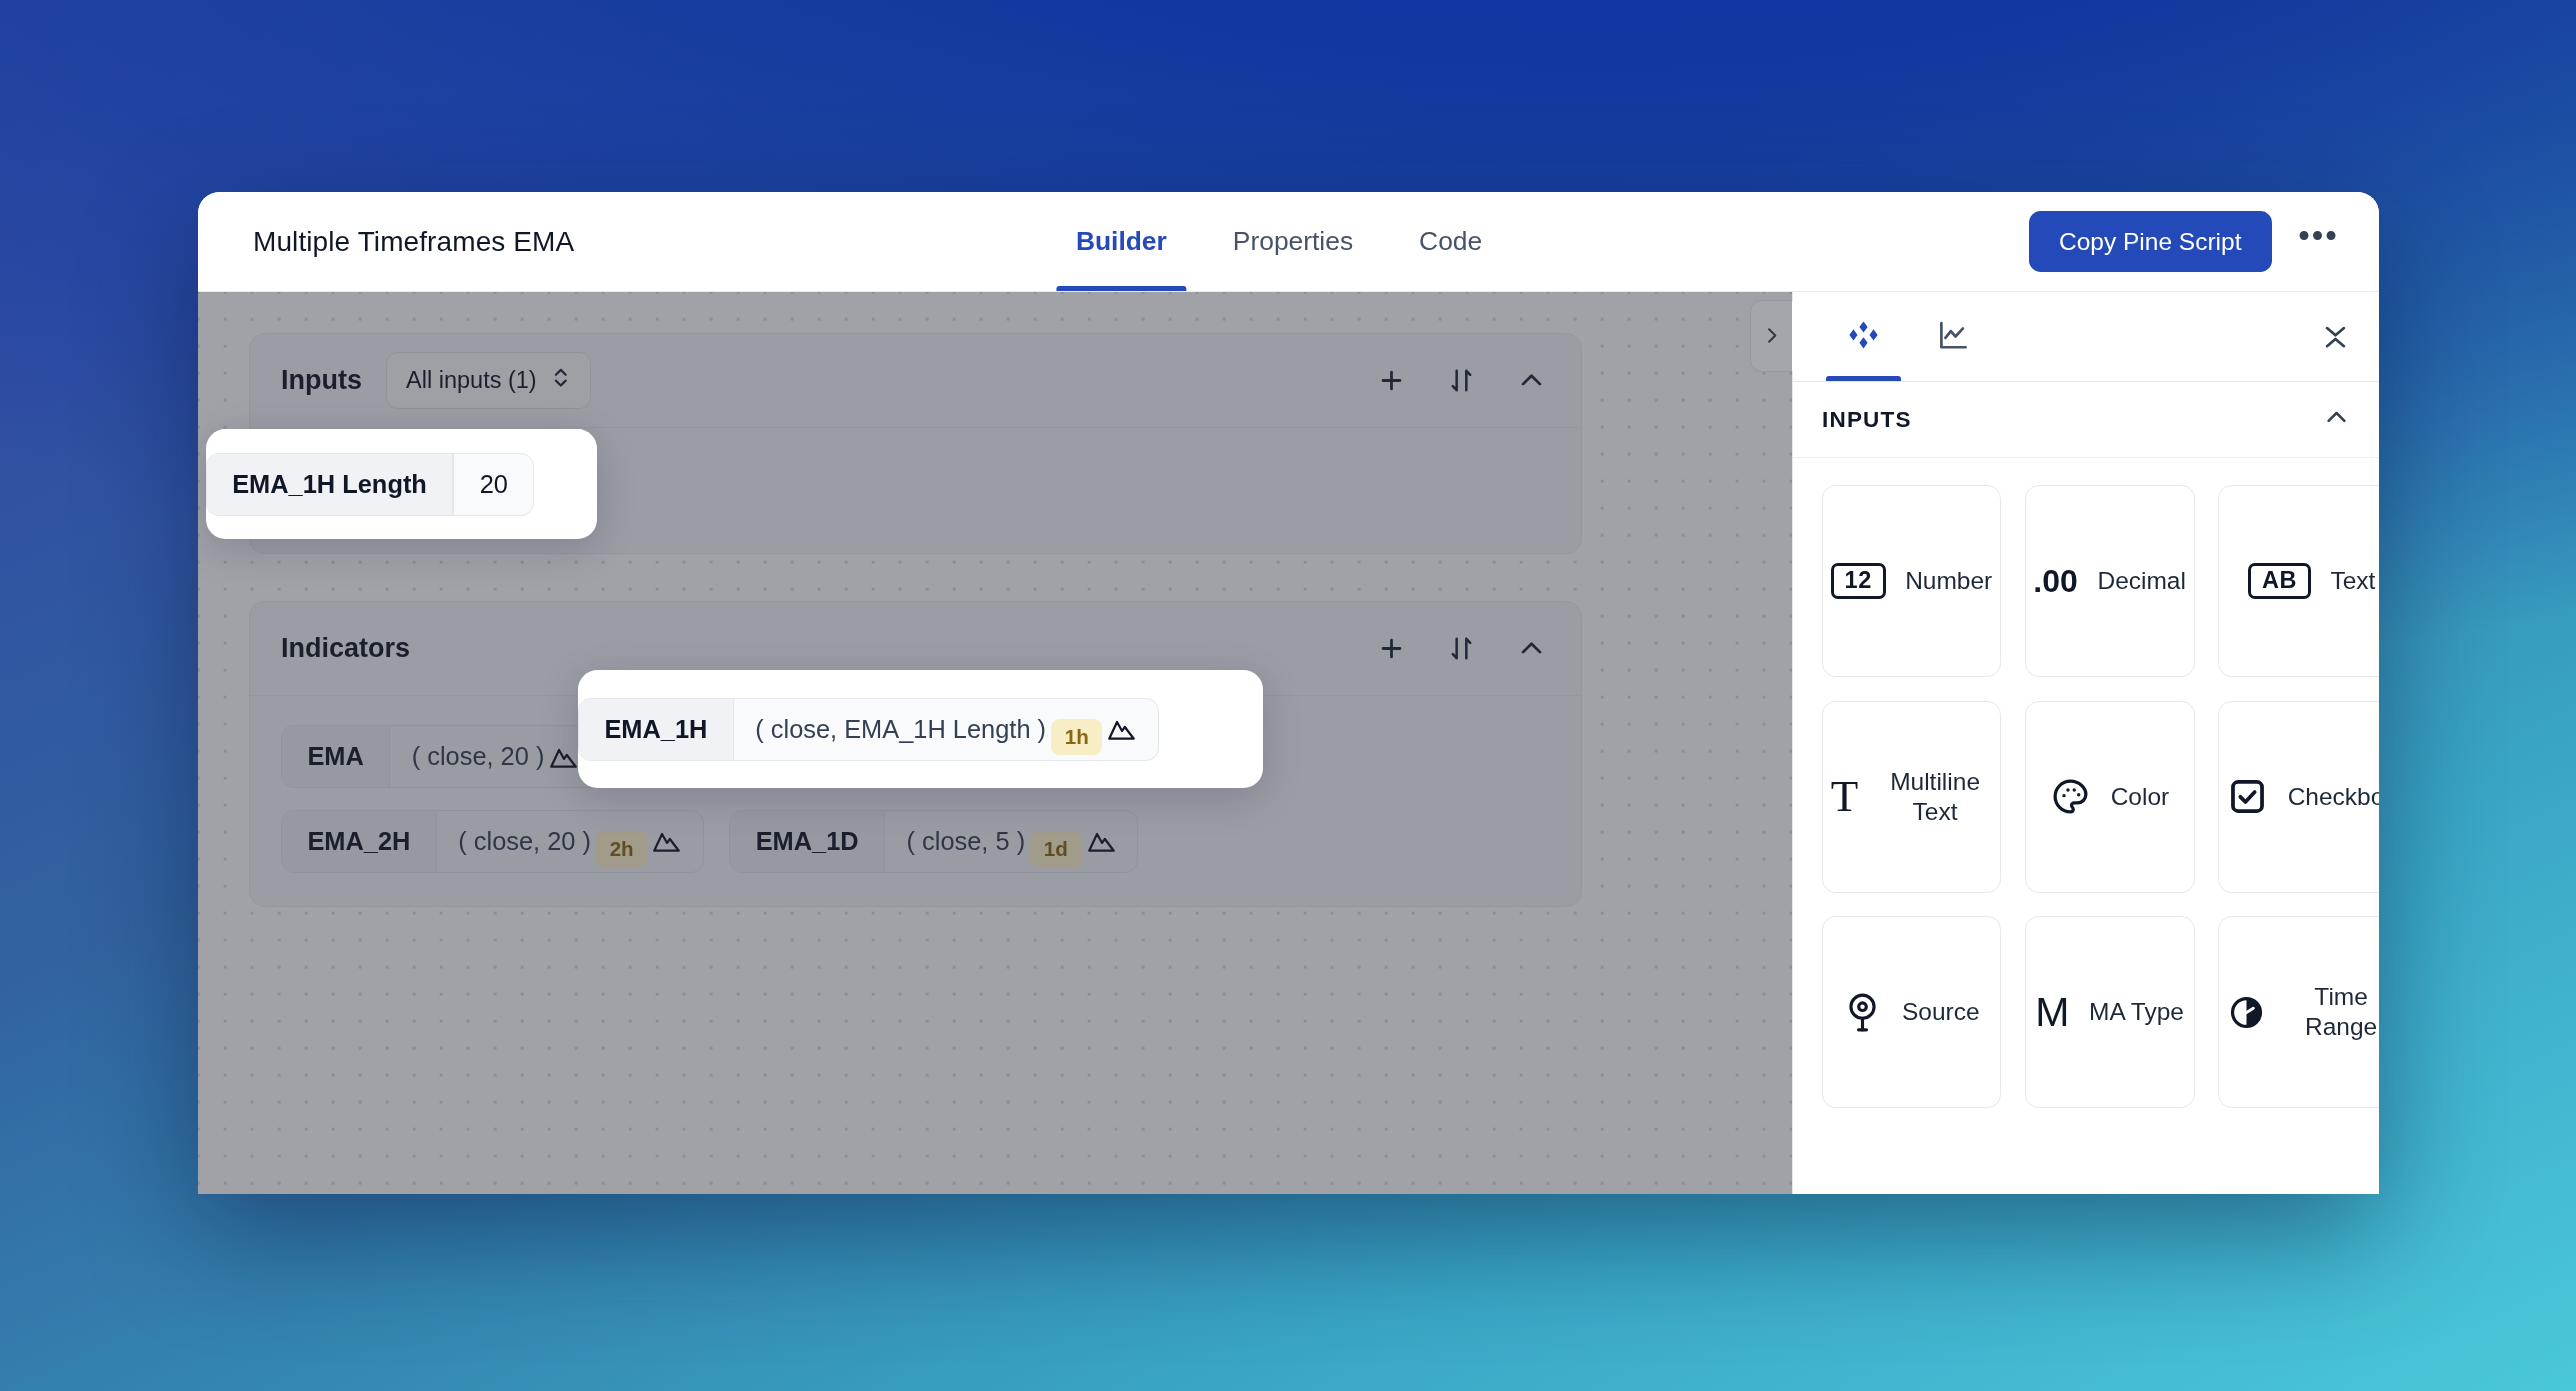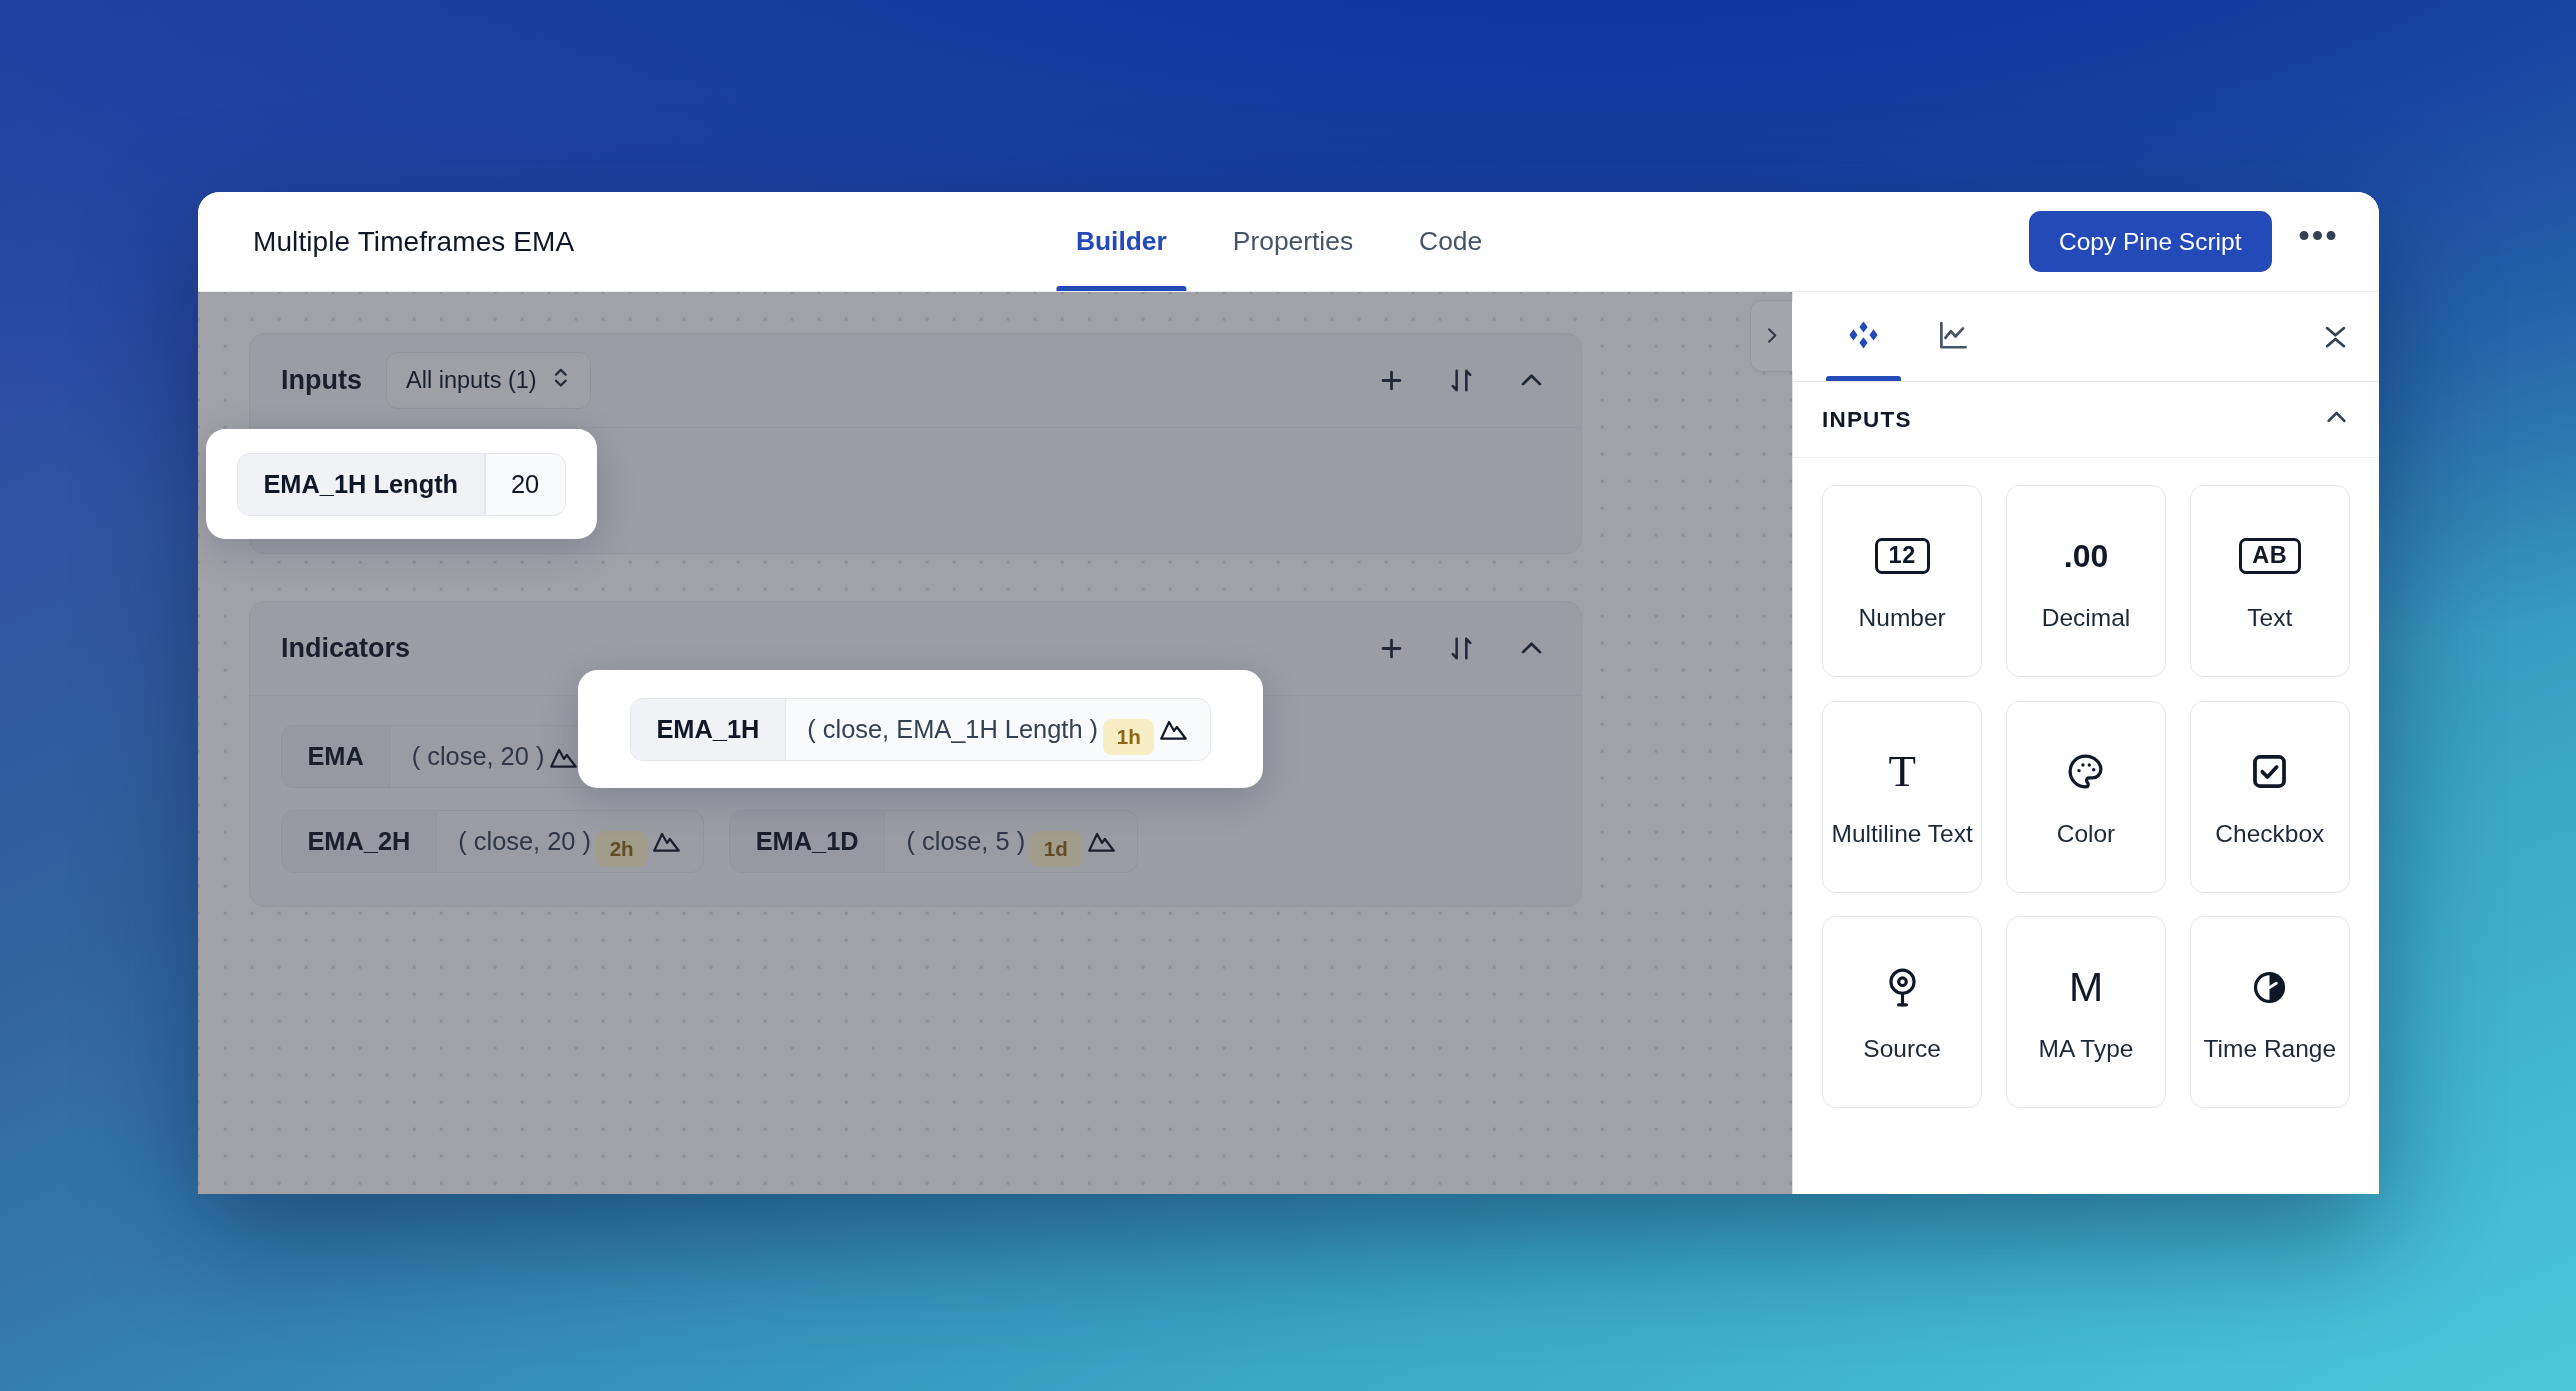--- a/index.html
+++ b/index.html
@@ -122,21 +122,21 @@
     font-size: 20.6px; font-weight: 700; color: #8a6615;
     background: #f7eec5; border-radius: 8.8px; padding: 5.9px 13.7px; margin-top: 16px;
   }
   .mtn-icon { display: flex; align-items: center; color: #101828; }
 
   
   .spotlight {
     position: absolute; z-index: 30;
     background: #ffffff; border-radius: 19.6px;
     box-shadow: 0 9.8px 39px rgba(10,20,50,.18);
-    display: flex; align-items: center; justify-content: center;
+    display: flex; align-items: center; justify-content: flex-start;
   }
   #spot-input { left: 7.8px; top: 137px; width: 391px; height: 110px; }
   #spot-indicator { left: 380px; top: 378px; width: 685px; height: 118px; }
   .spotlight .chip { background: #f9fafb; border-color: #e4e7ec; }
   .spotlight .chip-name { background: #f1f2f5; border-right-color: #e4e7ec; }
   .chip-value {
     display: flex; align-items: center; padding: 0 25.4px;
     font-size: 25.4px; color: #101828; border-left: 1px solid #e4e7ec;
   }
 
@@ -181,21 +181,21 @@
     font-size: 22.5px; font-weight: 700; letter-spacing: 1.2px; color: #101828;
   }
   #panel-section-chev { margin-left: auto; color: #344054; cursor: pointer; }
   #tiles {
     flex: 1 1 auto; padding: 27px 29px 0;
     display: grid; grid-template-columns: repeat(3, 1fr);
     gap: 23.5px; align-content: start; overflow: hidden;
   }
   .tile {
     height: 192px; border: 1px solid #e4e7ec; border-radius: 13.7px;
-    background: #fff; display: flex; flex-direction: column;
+    background: #fff; display: flex; flex-direction: row;
     align-items: center; justify-content: center; gap: 19.6px;
     cursor: pointer; padding: 0 7.8px;
   }
   .tile-icon { height: 55px; display: flex; align-items: center; justify-content: center; color: #101828; }
   .tile-label { font-size: 24.5px; color: #1d2939; text-align: center; line-height: 1.22; }
   .boxed-glyph {
     border: 3.4px solid #101828; border-radius: 6.9px;
     font-size: 23.5px; font-weight: 700; letter-spacing: 0.5px;
     padding: 2.9px 10.8px 3.9px; line-height: 1;
   }

